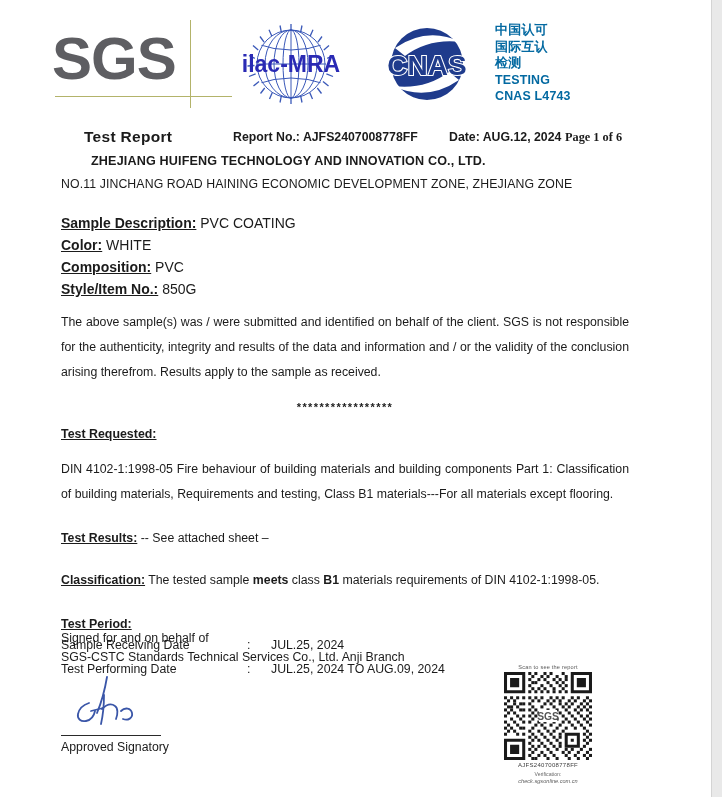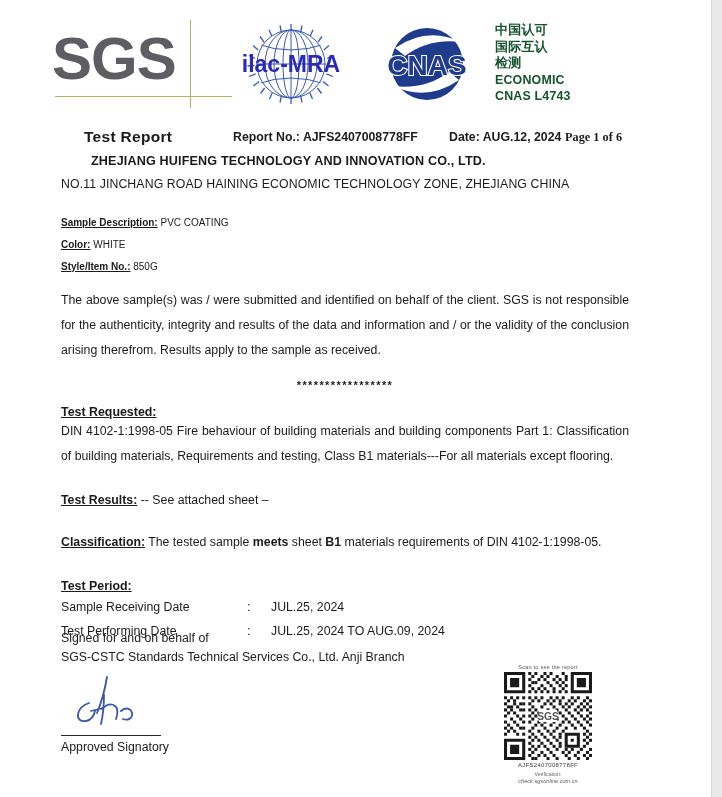--- a/index.html
+++ b/index.html
@@ -83,21 +83,21 @@
     width: 124px;
     height: 84px;
   }
   .cnas-lines {
     position: absolute;
     left: 495px; top: 22px;
     width: 160px;
     font-size: 12.4px;
     font-weight: bold;
     line-height: 16.6px;
-    color: #14532d;
+    color: #0369a1;
     letter-spacing: 0.2px;
   }
   .cnas-lines .cn {
     font-family: "DejaVu Sans", sans-serif;
     font-size: 13px;
   }
 
   
   .title-row {
     position: absolute;
@@ -147,21 +147,21 @@
     letter-spacing: 0.1px;
   }
 
   
   .body-area {
     position: absolute;
     left: 61px; top: 212px;
     width: 568px;
   }
   .field {
-    font-size: 10px;
+    font-size: 14px;
     line-height: 22px;
     margin: 0;
     white-space: nowrap;
   }
   .lbl {
     font-weight: bold;
     text-decoration: underline;
   }
   .val { font-weight: normal; }
 
@@ -177,21 +177,21 @@
     font-size: 11px;
     letter-spacing: 1.4px;
     margin: 16px 0 0 0;
     width: 568px;
     font-weight: bold;
   }
   .sect-head {
     font-size: 12.4px;
     font-weight: bold;
     text-decoration: underline;
-    margin: 14px 0 0 0;
+    margin: 14px 0 16px 0;
   }
   .sect-body {
     font-size: 12.3px;
     line-height: 25px;
     text-align: justify;
     margin: 0 0 0 0;
     width: 568px;
   }
   .oneline {
     font-size: 12.3px;
@@ -365,67 +365,71 @@
           <path d="M94,58 Q62,80 28,64 Q60,68 84,50 Z" fill="#ffffff"></path>
         </g>
         <text x="62" y="53" text-anchor="middle" font-family="Liberation Sans, sans-serif" font-size="28" font-weight="bold" fill="#1f3b8c" stroke="#ffffff" stroke-width="2.1" paint-order="stroke">CNAS</text>
       </svg>
     </div>
 
     <div class="cnas-lines">
       <div class="cn">中国认可</div>
       <div class="cn">国际互认</div>
       <div class="cn">检测</div>
-      <div>ECONOMIC</div>
+      <div>TESTING</div>
       <div>CNAS L4743</div>
     </div>
   </div>
 
   <div class="title-row">
     <div class="title-main">Test Report</div>
     <div class="title-rep">Report No.: AJFS2407008778FF</div>
     <div class="title-date">Date: AUG.12, 2024</div>
     <div class="title-page">Page 1 of 6</div>
   </div>
 
   <div class="company">ZHEJIANG HUIFENG TECHNOLOGY AND INNOVATION CO., LTD.</div>
-  <div class="address">NO.11 JINCHANG ROAD HAINING ECONOMIC TECHNOLOGY ZONE, ZHEJIANG CHINA</div>
+  <div class="address">NO.11 JINCHANG ROAD HAINING ECONOMIC DEVELOPMENT ZONE, ZHEJIANG ZONE</div>
 
   <div class="body-area">
 
     <p class="field">
       <span class="lbl">Sample Description:</span>
       <span class="val">PVC COATING</span>
     </p>
     <p class="field">
       <span class="lbl">Color:</span>
       <span class="val">WHITE</span>
     </p>
     <p class="field">
+      <span class="lbl">Composition:</span>
+      <span class="val">PVC</span>
+    </p>
+    <p class="field">
       <span class="lbl">Style/Item No.:</span>
       <span class="val">850G</span>
     </p>
 
     <p class="para">The above sample(s) was / were submitted and identified on behalf of the client. SGS is not responsible for the authenticity, integrity and results of the data and information and / or the validity of the conclusion arising therefrom. Results apply to the sample as received.</p>
 
     <p class="stars">*****************</p>
 
     <p class="sect-head">Test Requested:</p>
     <p class="sect-body">DIN 4102-1:1998-05 Fire behaviour of building materials and building components Part 1: Classification of building materials, Requirements and testing, Class B1 materials---For all materials except flooring.</p>
 
     <p class="oneline">
       <span class="lbl">Test Results:</span>
       <span>-- See attached sheet –</span>
     </p>
 
     <p class="oneline">
       <span class="lbl">Classification:</span>
       <span>The tested sample</span>
       <span class="b">meets</span>
-      <span>sheet</span>
+      <span>class</span>
       <span class="b">B1</span>
       <span>materials requirements of DIN 4102-1:1998-05.</span>
     </p>
 
     <p class="period-head">Test Period:</p>
     <table class="period-tbl">
       <tbody>
           <tr>
         <td class="k">Sample Receiving Date</td>
         <td class="c">:</td>

